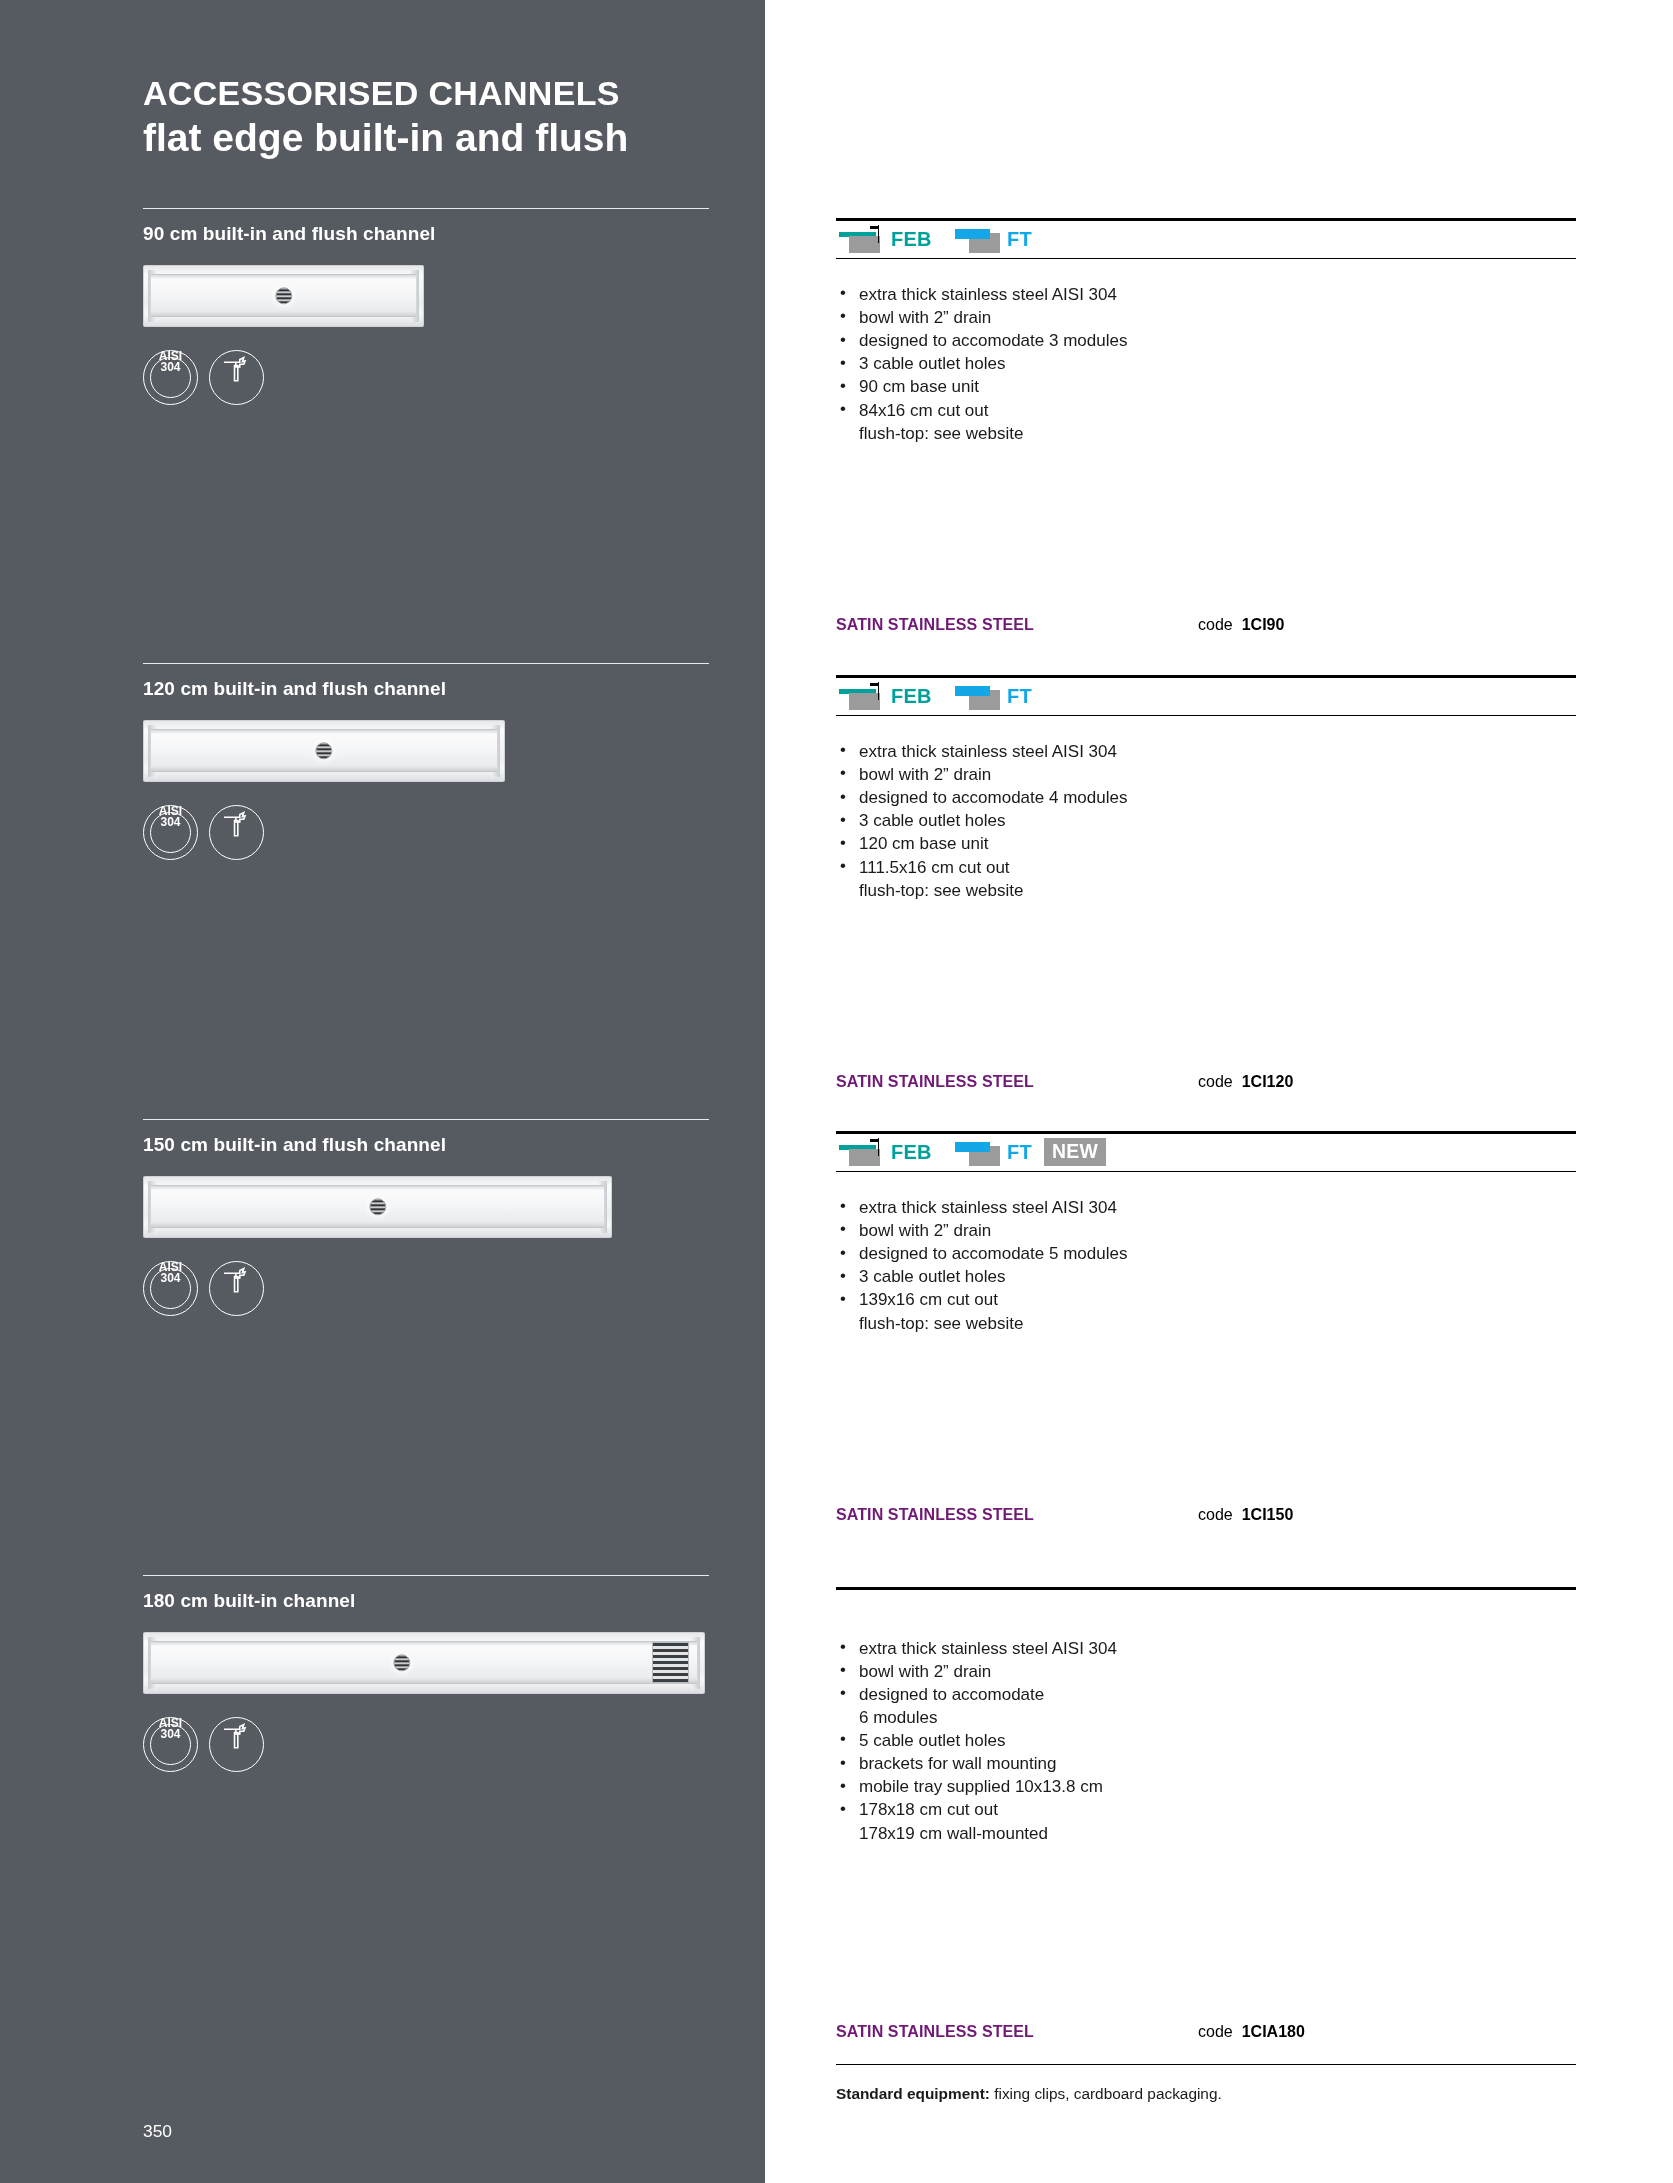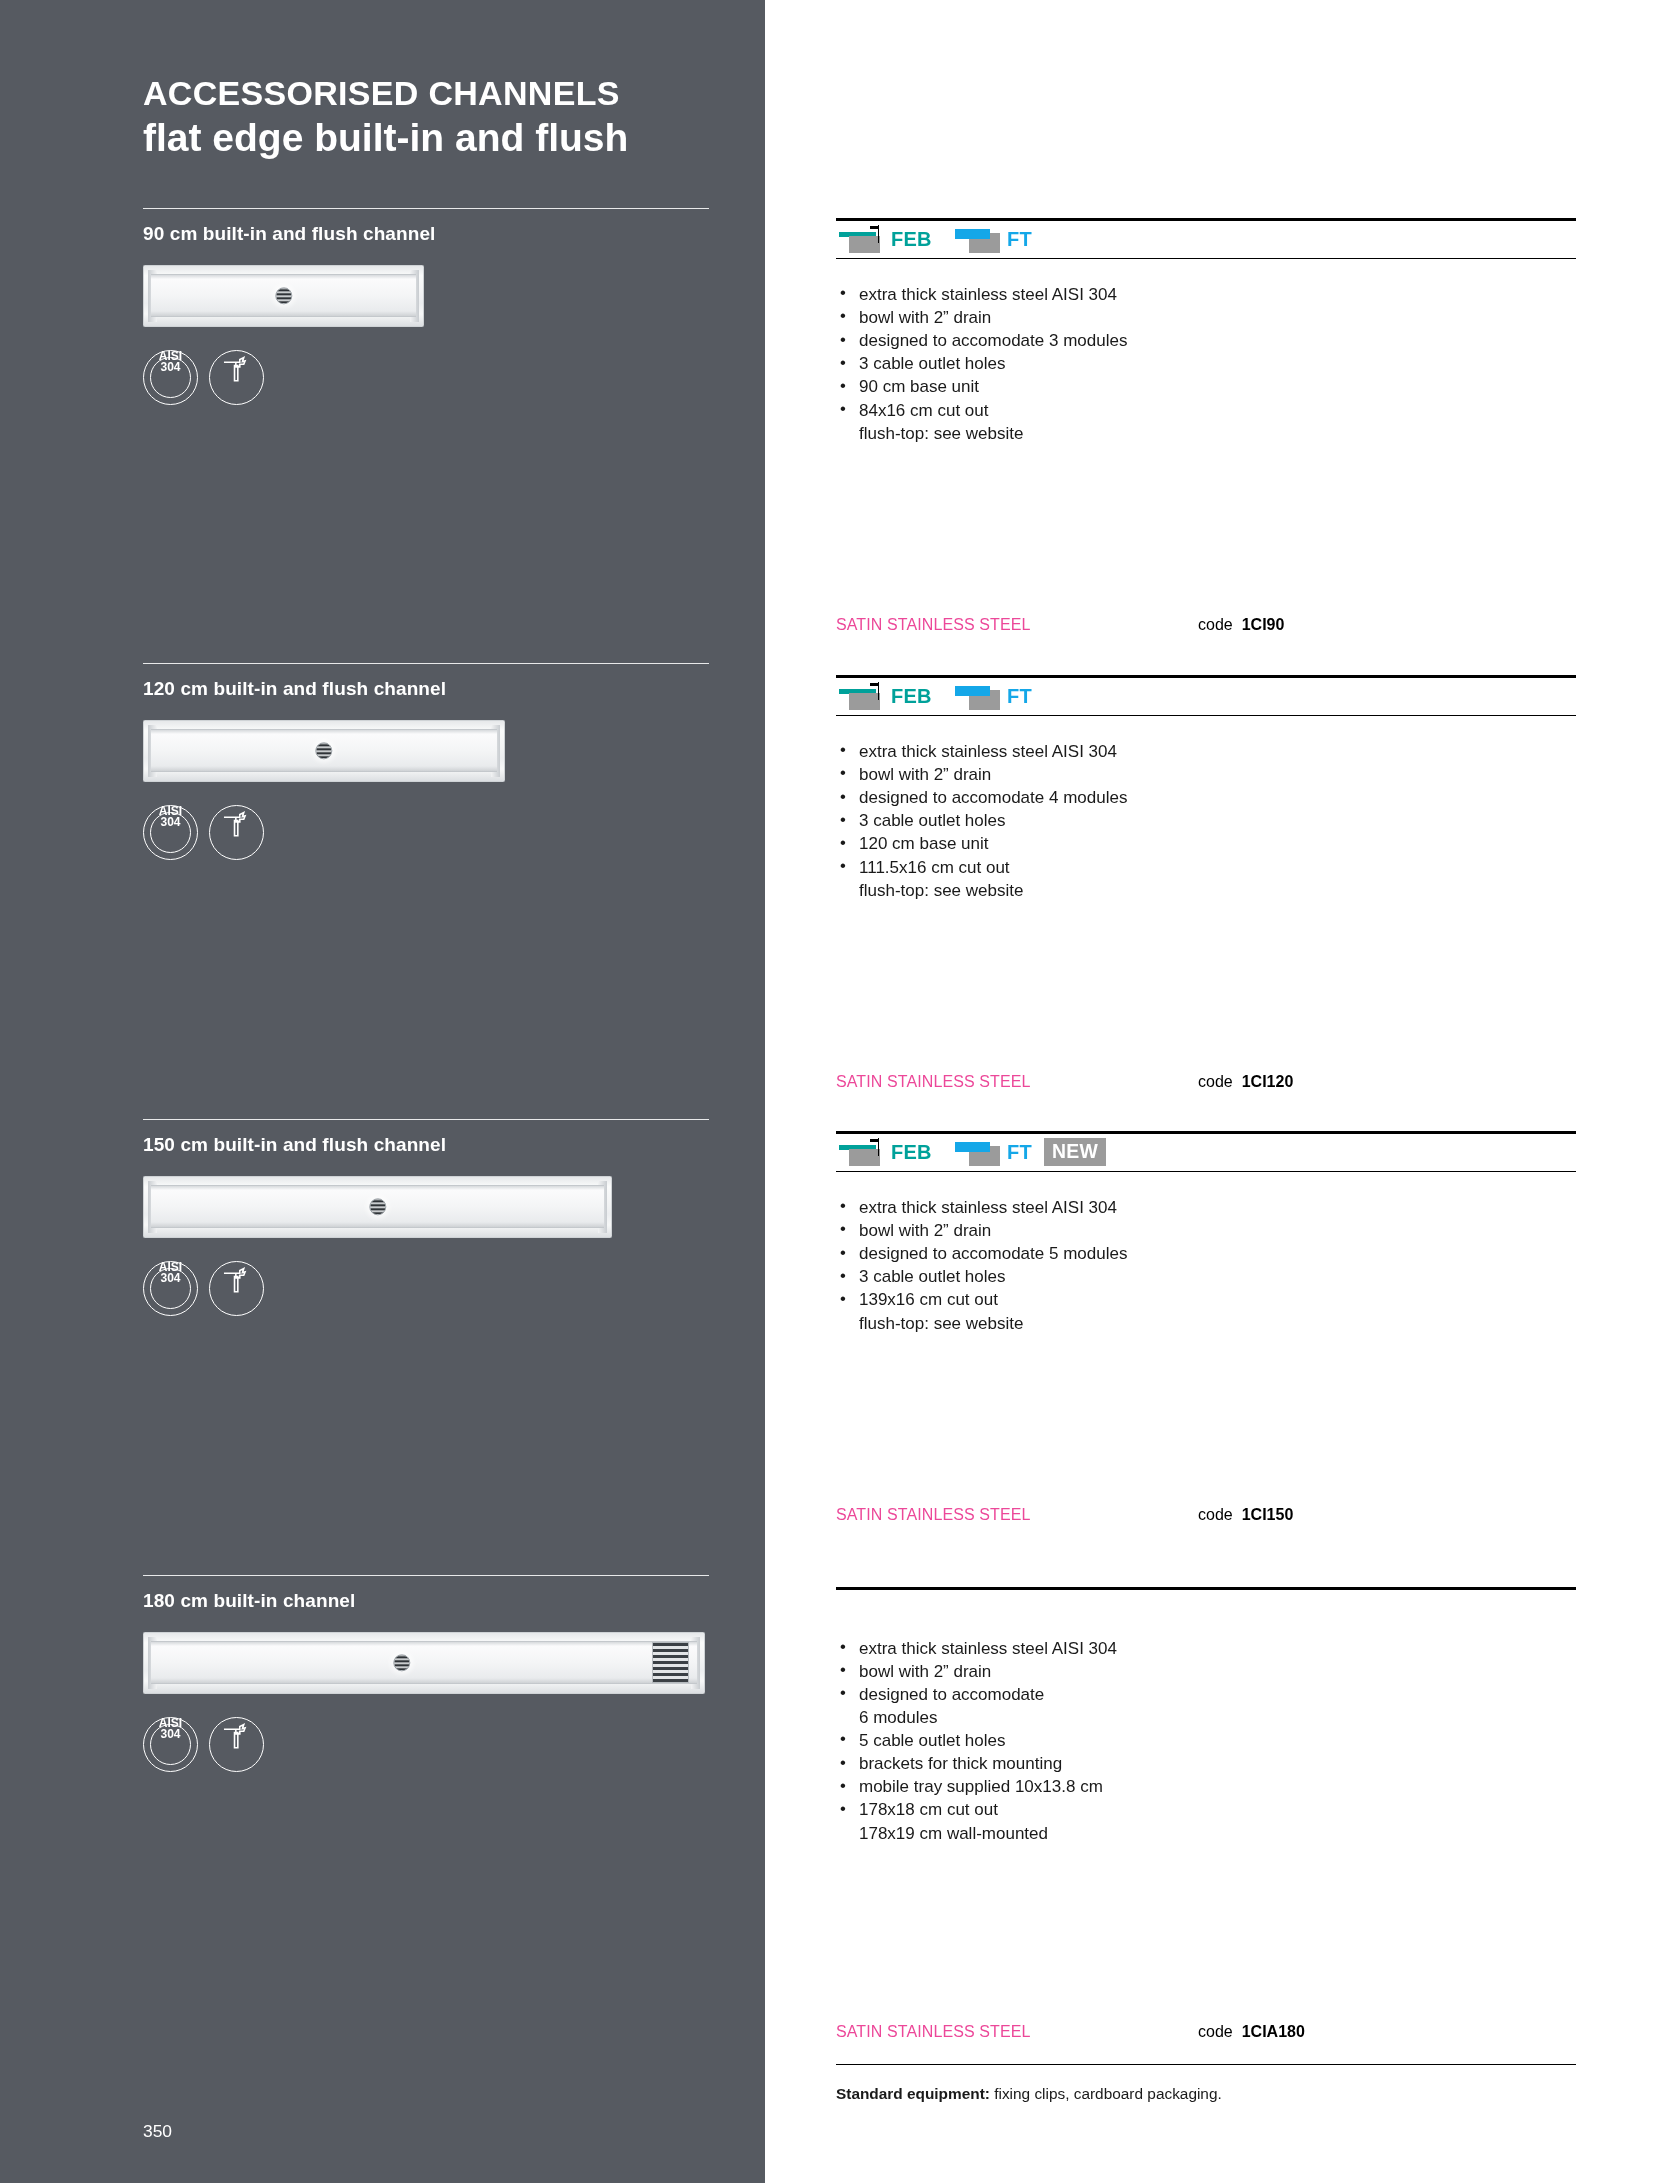--- a/index.html
+++ b/index.html
@@ -151,21 +151,21 @@
   .bullets li::before {
     content: "\2022";
     position: absolute; left: 4px; top: -0.7px;
     font-size: 16.7px;
   }
   .bullets li.nobullet { }
   .bullets li.nobullet::before { content: ""; }
 
   
   .mat-row { display: flex; align-items: baseline; }
-  .mat-name { font-size: 16px; font-weight: normal; color:#ec4899; letter-spacing:0.1px; width: 362px; }
+  .mat-name { font-size: 16px; font-weight: bold; color:#701a75; letter-spacing:0.1px; width: 362px; }
   .mat-code-lbl { font-size: 16px; color:#000; }
   .mat-code-val { font-size: 16px; font-weight: bold; color:#000; margin-left: 9px; }
 
   .std-eq { font-size: 15.4px; color:#1a1a1a; }
   .std-eq b { font-weight: bold; }
 </style>
 </head>
 <body>
 
 <div class="left-panel">
@@ -400,21 +400,21 @@
 
   <div class="block" style="top:1587px;">
     <div class="rule-thick"></div>
 
     <ul class="bullets" style="margin-top:47px;">
       <li>extra thick stainless steel AISI 304</li>
       <li>bowl with 2” drain</li>
       <li>designed to accomodate</li>
       <li class="nobullet">6 modules</li>
       <li>5 cable outlet holes</li>
-      <li>brackets for thick mounting</li>
+      <li>brackets for wall mounting</li>
       <li>mobile tray supplied 10x13.8 cm</li>
       <li>178x18 cm cut out</li>
       <li class="nobullet">178x19 cm wall-mounted</li>
     </ul>
 
     <div class="mat-row" style="margin-top:178px;">
       <span class="mat-name">SATIN STAINLESS STEEL</span>
       <span class="mat-code-lbl">code</span>
       <span class="mat-code-val">1CIA180</span>
     </div>

